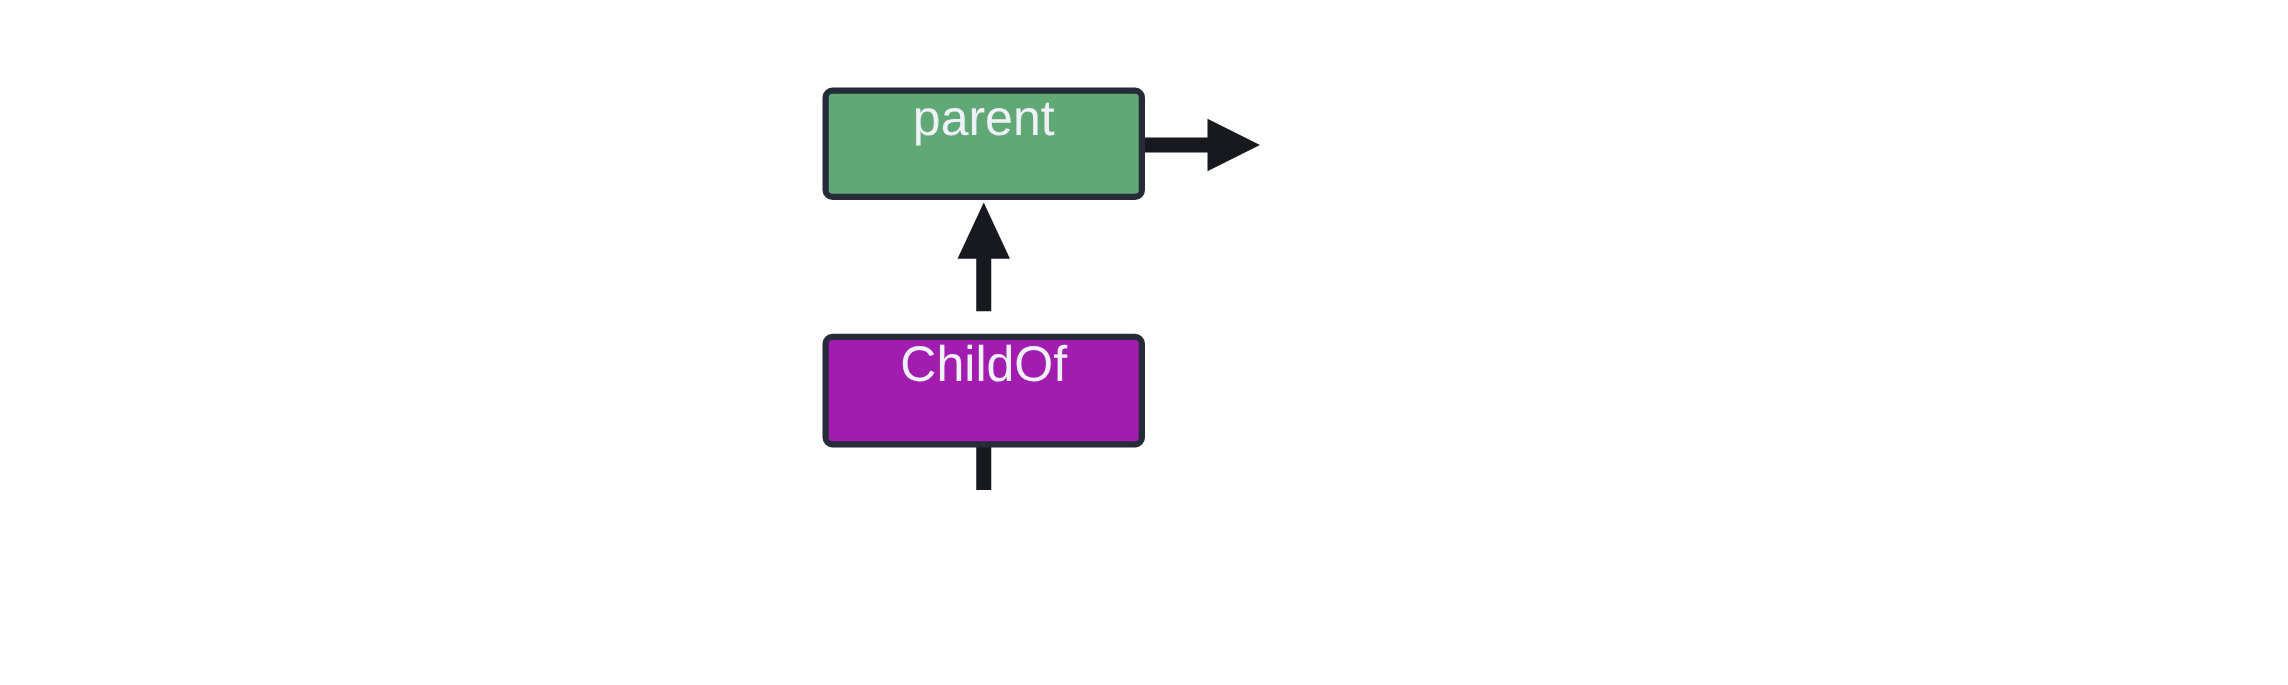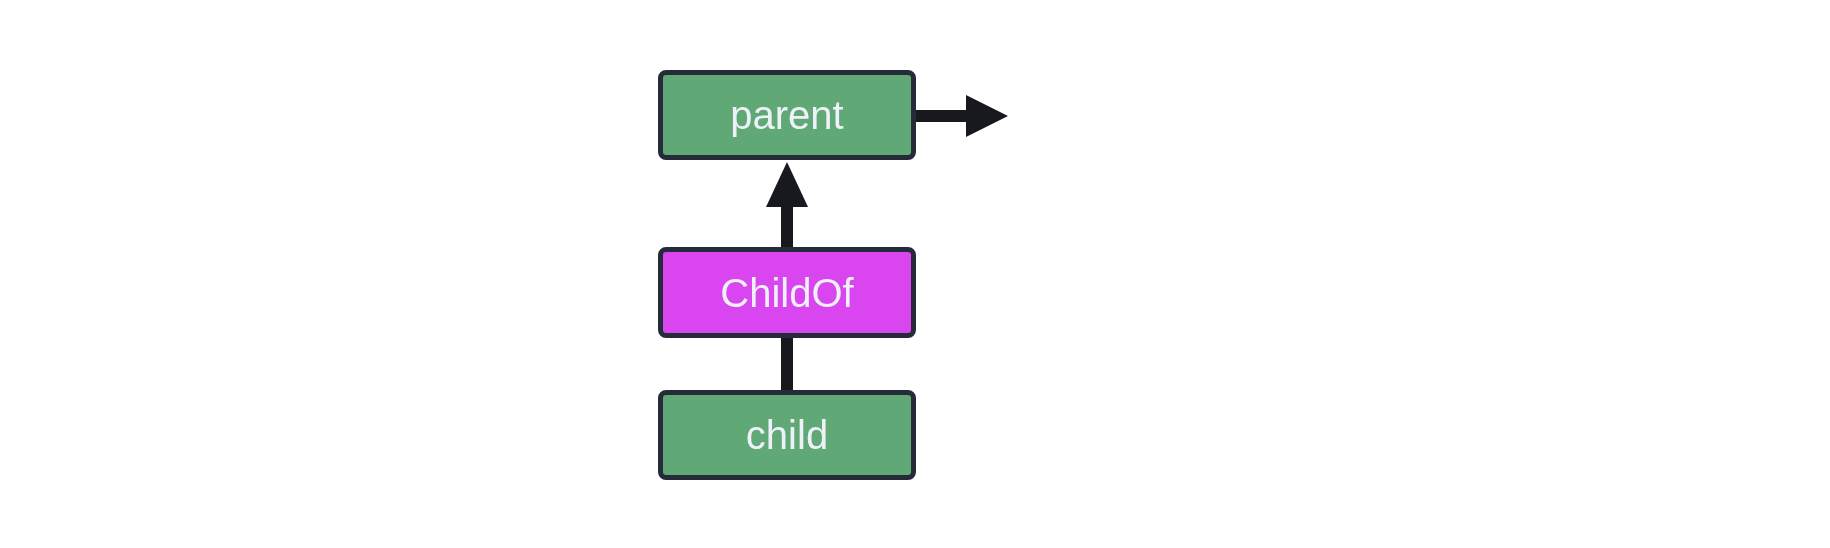--- a/index.html
+++ b/index.html
@@ -31,21 +31,20 @@
     fill: #17191f;
   }
   .node {
     position: absolute;
     box-sizing: border-box;
     width: 258px;
     height: 90px;
     border: 5px solid #252b39;
     border-radius: 8px;
     display: flex;
-    align-items: center;
     justify-content: center;
     color: #eef1f7;
     font-size: 40px;
     line-height: 1;
     user-select: none;
   }
   #node-parent   { left: 658px;  top: 70px;  }
   #node-position { left: 1010px; top: 70px;  }
   #node-childof  { left: 658px;  top: 247px; height: 91px; }
   #node-child    { left: 658px;  top: 390px; }
@@ -70,21 +69,18 @@
     <g>
       <rect class="connector" x="781" y="336" width="12" height="56"></rect>
     </g>
   </svg>
 
   <div class="node" id="node-parent" style="background-color: rgb(96, 168, 118);">
     <span>parent</span>
   </div>
 
 
-  <div class="node" id="node-childof" style="background-color: #d946ef;">
+  <div class="node" id="node-childof" style="background-color: #a21caf; margin-top: 20px;">
     <span>ChildOf</span>
   </div>
 
-  <div class="node" id="node-child" style="background-color: rgb(96, 168, 118);">
-    <span>child</span>
-  </div>
 
 </div>
 
 </body></html>

